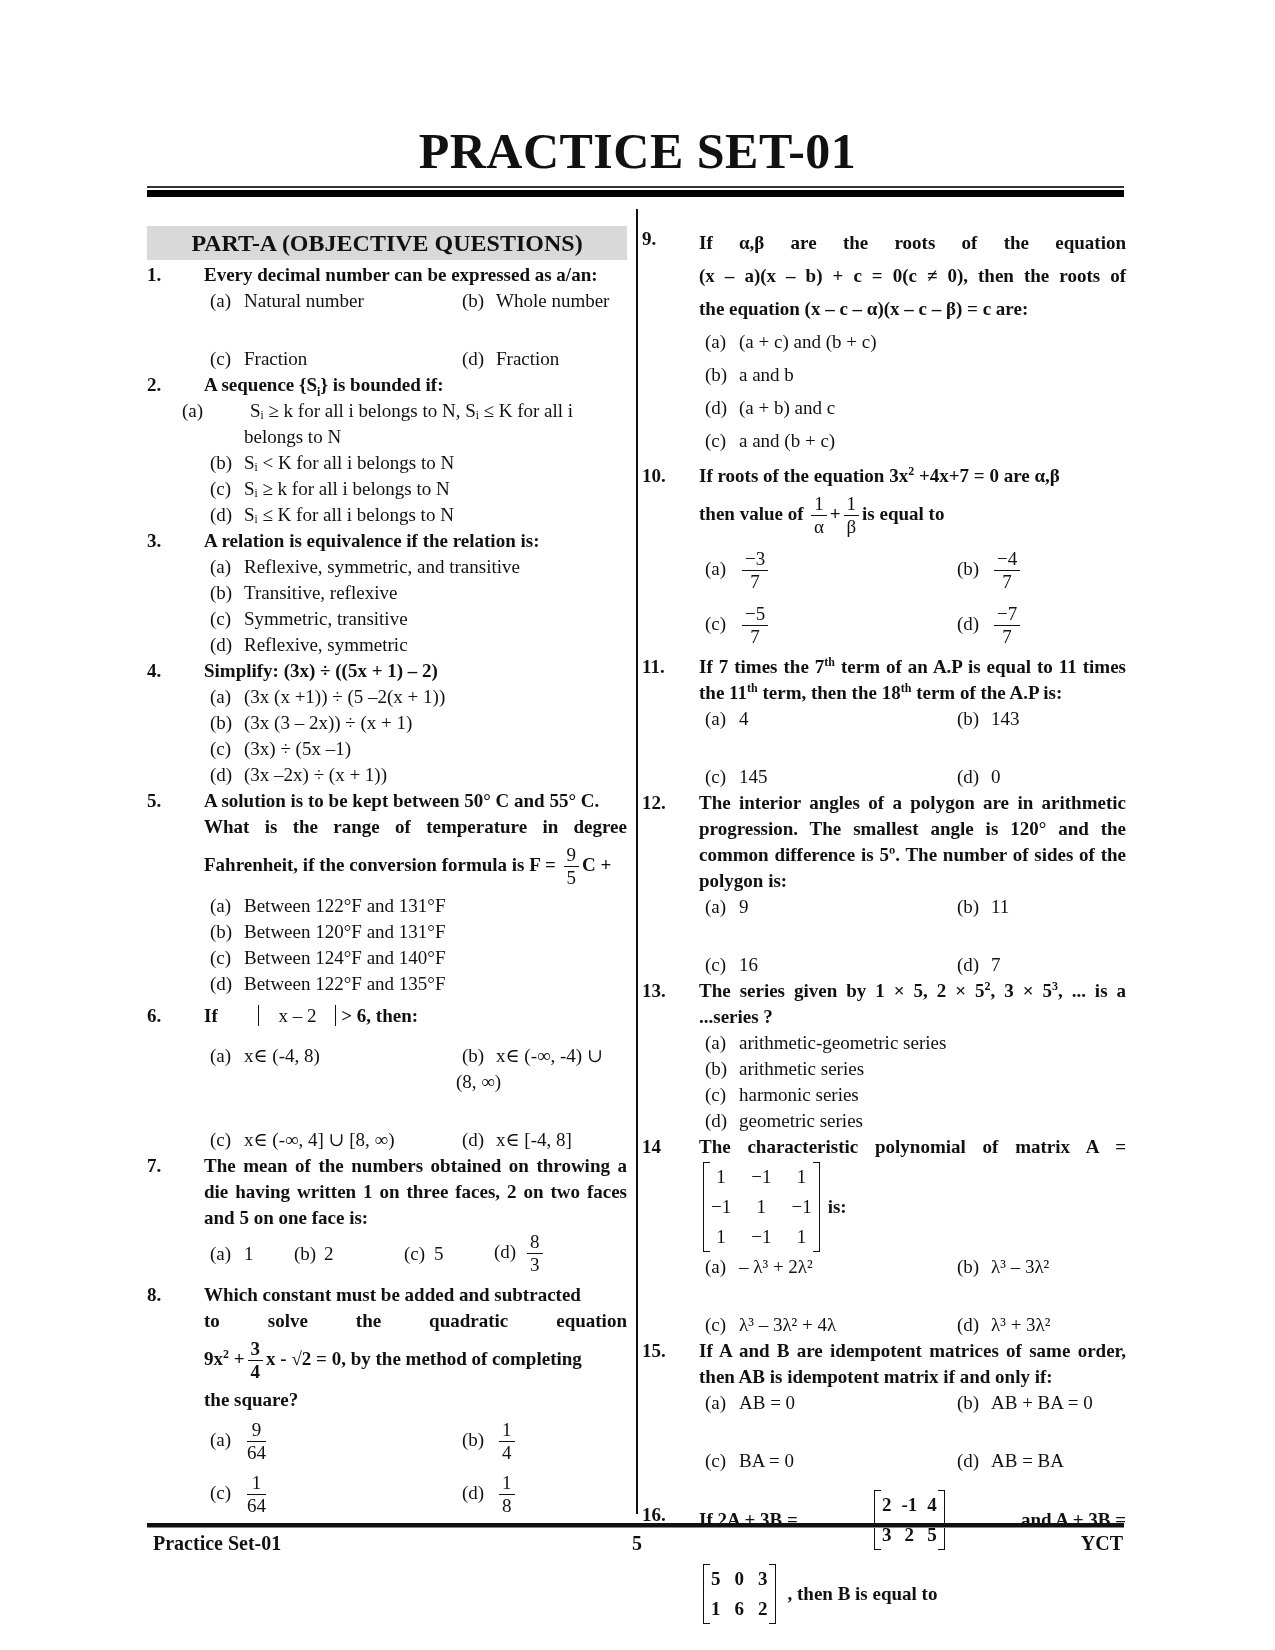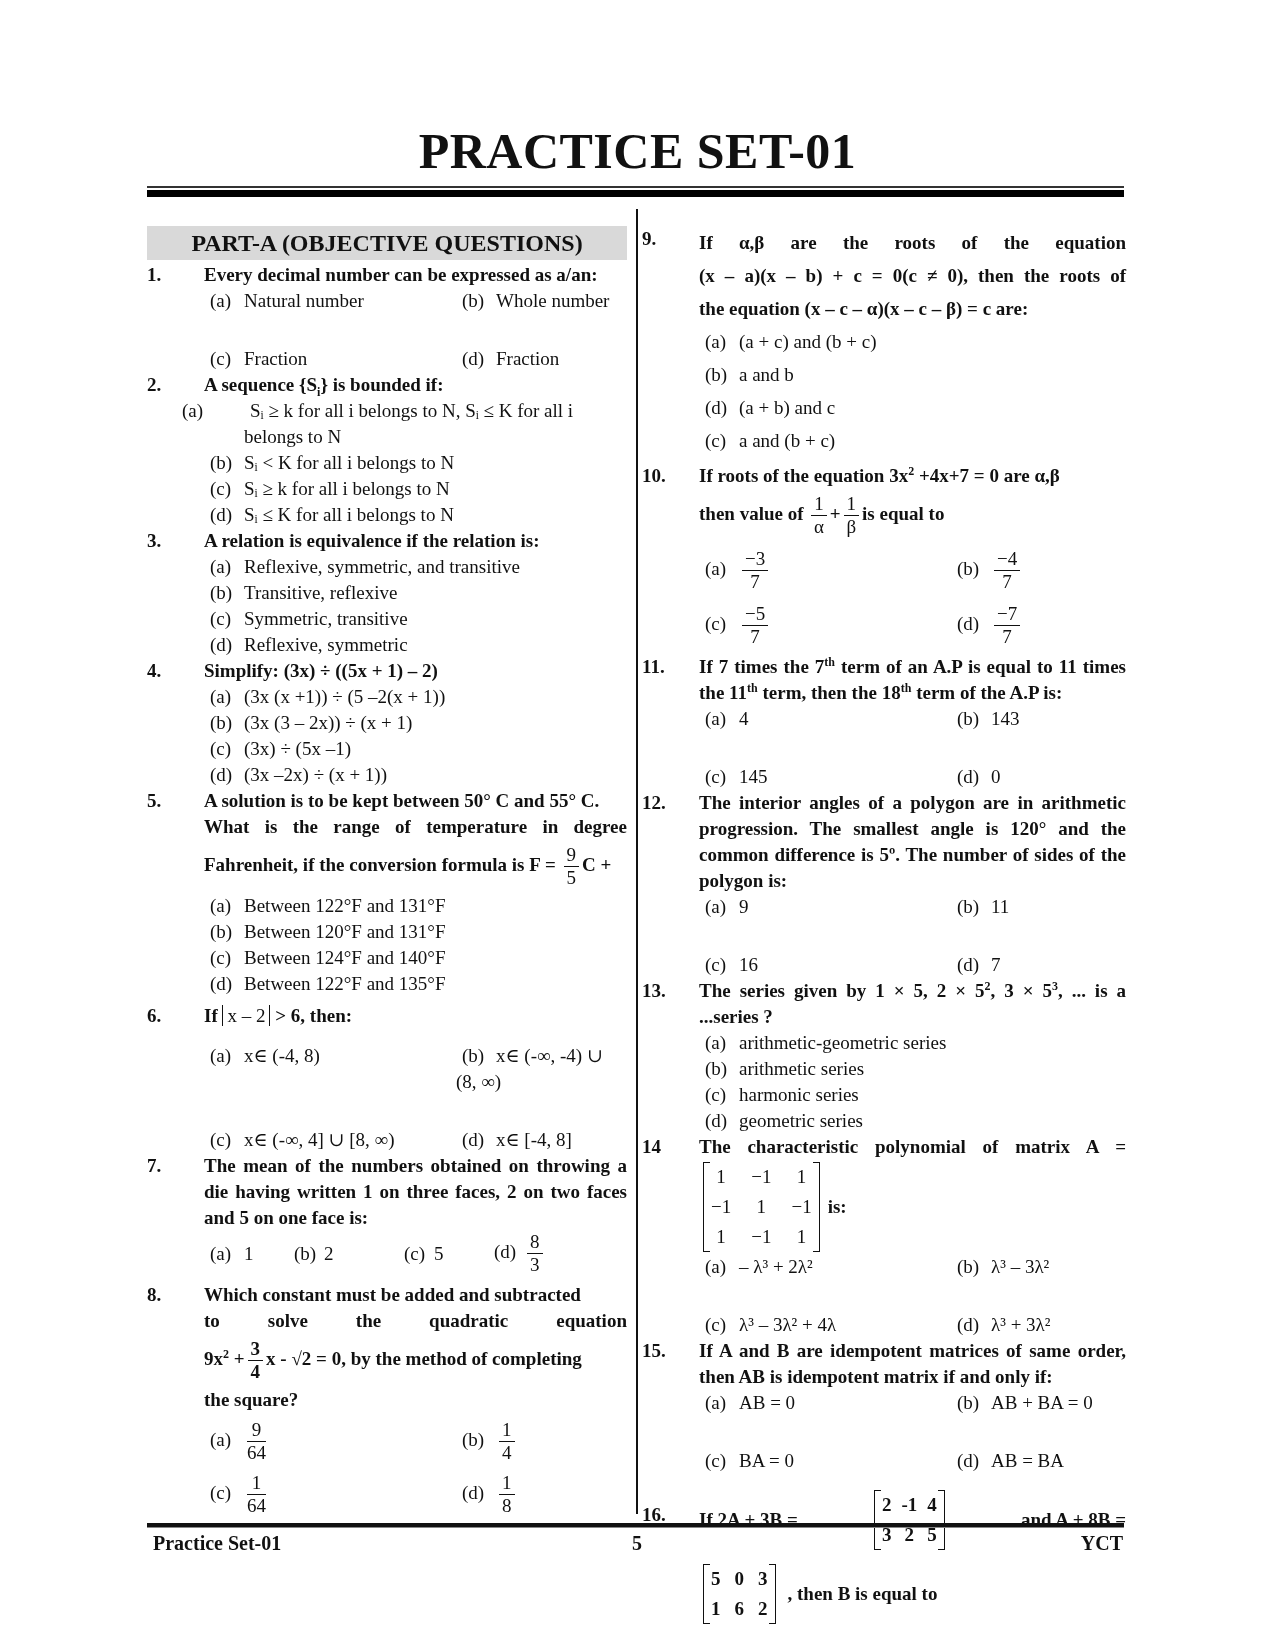--- a/index.html
+++ b/index.html
@@ -35,21 +35,21 @@
           line-height: 22px; margin: 0 3px; }
   .frac .num { border-bottom: 1.5px solid #111; padding: 0 3px; }
   .sup { font-size: 12px; vertical-align: super; line-height: 0; }
   .sub { font-size: 12px; vertical-align: sub; line-height: 0; }
   .matrix { display: inline-grid; grid-template-columns: repeat(3, auto); column-gap: 16px; row-gap: 4px;
             vertical-align: middle; padding: 2px 8px; position: relative; margin: 2px 4px; text-align: center; }
   .matrix::before, .matrix::after { content: ""; position: absolute; top: 0; bottom: 0; width: 6px;
             border: 1.5px solid #111; }
   .matrix::before { left: 0; border-right: none; }
   .matrix::after { right: 0; border-left: none; }
-  .absbar { border-left: 1.5px solid #111; border-right: 1.5px solid #111; padding: 0 4px; }
+  .absbar { border-left: 1.5px solid #111; border-right: 1.5px solid #111; padding: 0 19px; margin-left: 36px; }
   .spaced { text-align: justify; text-align-last: justify; }
   .gap6 { margin-top: 6px; }
   .gap10 { margin-top: 14px; }
 </style>
 </head>
 <body>
 
 <h1 class="page-title">PRACTICE SET-01</h1>
 <div class="rule-top"></div>
 <div class="rule-top2"></div>
@@ -326,21 +326,21 @@
         <div style="display:flex; align-items:center; justify-content:space-between;">
           <span>If  2A  +  3B  =</span>
           <div class="matrix" style="column-gap:10px;">
             <span>2</span>
               <span>-1</span>
               <span>4</span>
             <span>3</span>
               <span>2</span>
               <span>5</span>
           </div>
-          <span>and  A  +  8B  =</span>
+          <span>and  A  +  3B  =</span>
         </div>
         <div style="display:flex; align-items:center; margin-top:10px;">
           <div class="matrix" style="column-gap:14px;">
             <span>5</span>
               <span>0</span>
               <span>3</span>
             <span>1</span>
               <span>6</span>
               <span>2</span>
           </div>

